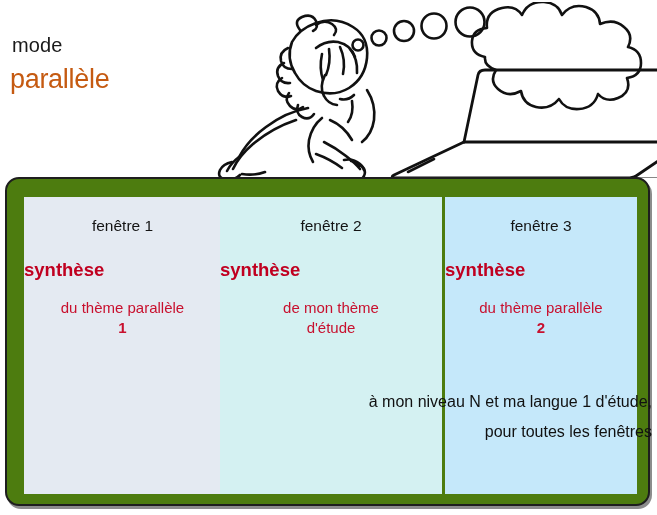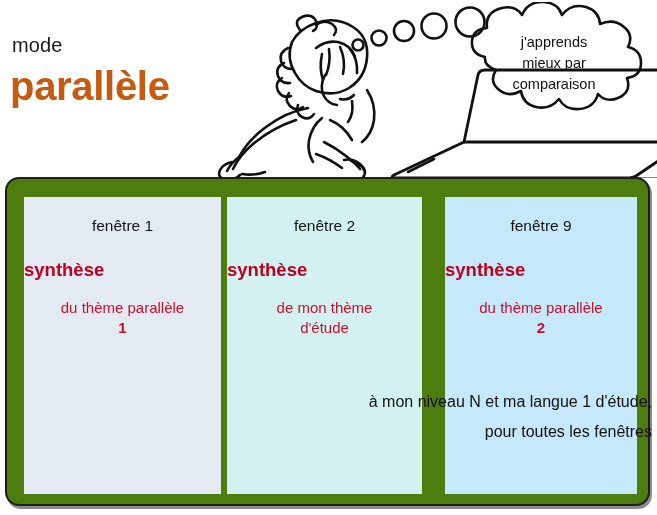--- a/index.html
+++ b/index.html
@@ -28,22 +28,22 @@
     left: 12px;
     top: 34px;
     font-size: 20px;
     color: #1a1a1a;
     letter-spacing: 0.1px;
   }
   #mode-title {
     position: absolute;
     left: 10px;
     top: 66px;
-    font-size: 40px;
-    font-weight: bold;
+    font-size: 27px;
+    font-weight: normal;
     color: #C55A11;
     letter-spacing: -0.3px;
     line-height: 1;
   }
 
   
   #illustration {
     position: absolute;
     left: 212px;
     top: 2px;
@@ -79,21 +79,21 @@
   }
 
   .column {
     position: absolute;
     top: 18px;
     height: 297px;
     box-sizing: border-box;
     padding-top: 20px;
   }
   #col-1 { left: 17px;  width: 197px; background: #E4EAF2; }
-  #col-2 { left: 220px; width: 195px; background: #D4F1F2; }
+  #col-2 { left: 213px; width: 222px; background: #D4F1F2; }
   #col-3 { left: 438px; width: 192px; background: #C5E8FA; }
 
   .col-header {
     text-align: center;
     font-size: 15.5px;
     color: #141414;
     line-height: 1.2;
   }
   .col-synthese {
     margin-top: 23px;
@@ -200,25 +200,20 @@
                q14 -6 24 3 q10 8 4 20
                q13 3 13 16 q0 13 -14 15
                q5 14 -9 20 q-12 5 -20 -4
                q-4 14 -19 15 q-14 1 -20 -10
                q-9 11 -23 8 q-13 -3 -15 -16
                q-13 7 -23 -2 q-9 -8 -2 -19
                q-12 -4 -11 -13z"></path>
     </svg>
   </div>
 
-  <div id="bubble-text">
-    <span>j'apprends</span>
-    <span>mieux par</span>
-    <span>comparaison</span>
-  </div>
 </div>
 
 <div id="card">
 
   <div class="column" id="col-1">
     <div class="col-header">fenêtre 1</div>
     <div class="col-synthese">synthèse</div>
     <div class="col-desc">
       <span>du thème parallèle</span><br>
       <b>1</b>
@@ -228,21 +223,21 @@
   <div class="column" id="col-2">
     <div class="col-header">fenêtre 2</div>
     <div class="col-synthese">synthèse</div>
     <div class="col-desc">
       <span>de mon thème</span><br>
       <span>d'étude</span>
     </div>
   </div>
 
   <div class="column" id="col-3">
-    <div class="col-header">fenêtre 9</div>
+    <div class="col-header">fenêtre 3</div>
     <div class="col-synthese">synthèse</div>
     <div class="col-desc">
       <span>du thème parallèle</span><br>
       <b>2</b>
     </div>
   </div>
 
   <div id="caption">
     <span>à mon niveau N  et ma langue 1 d'étude,</span>
     <span>pour toutes les fenêtres</span>

